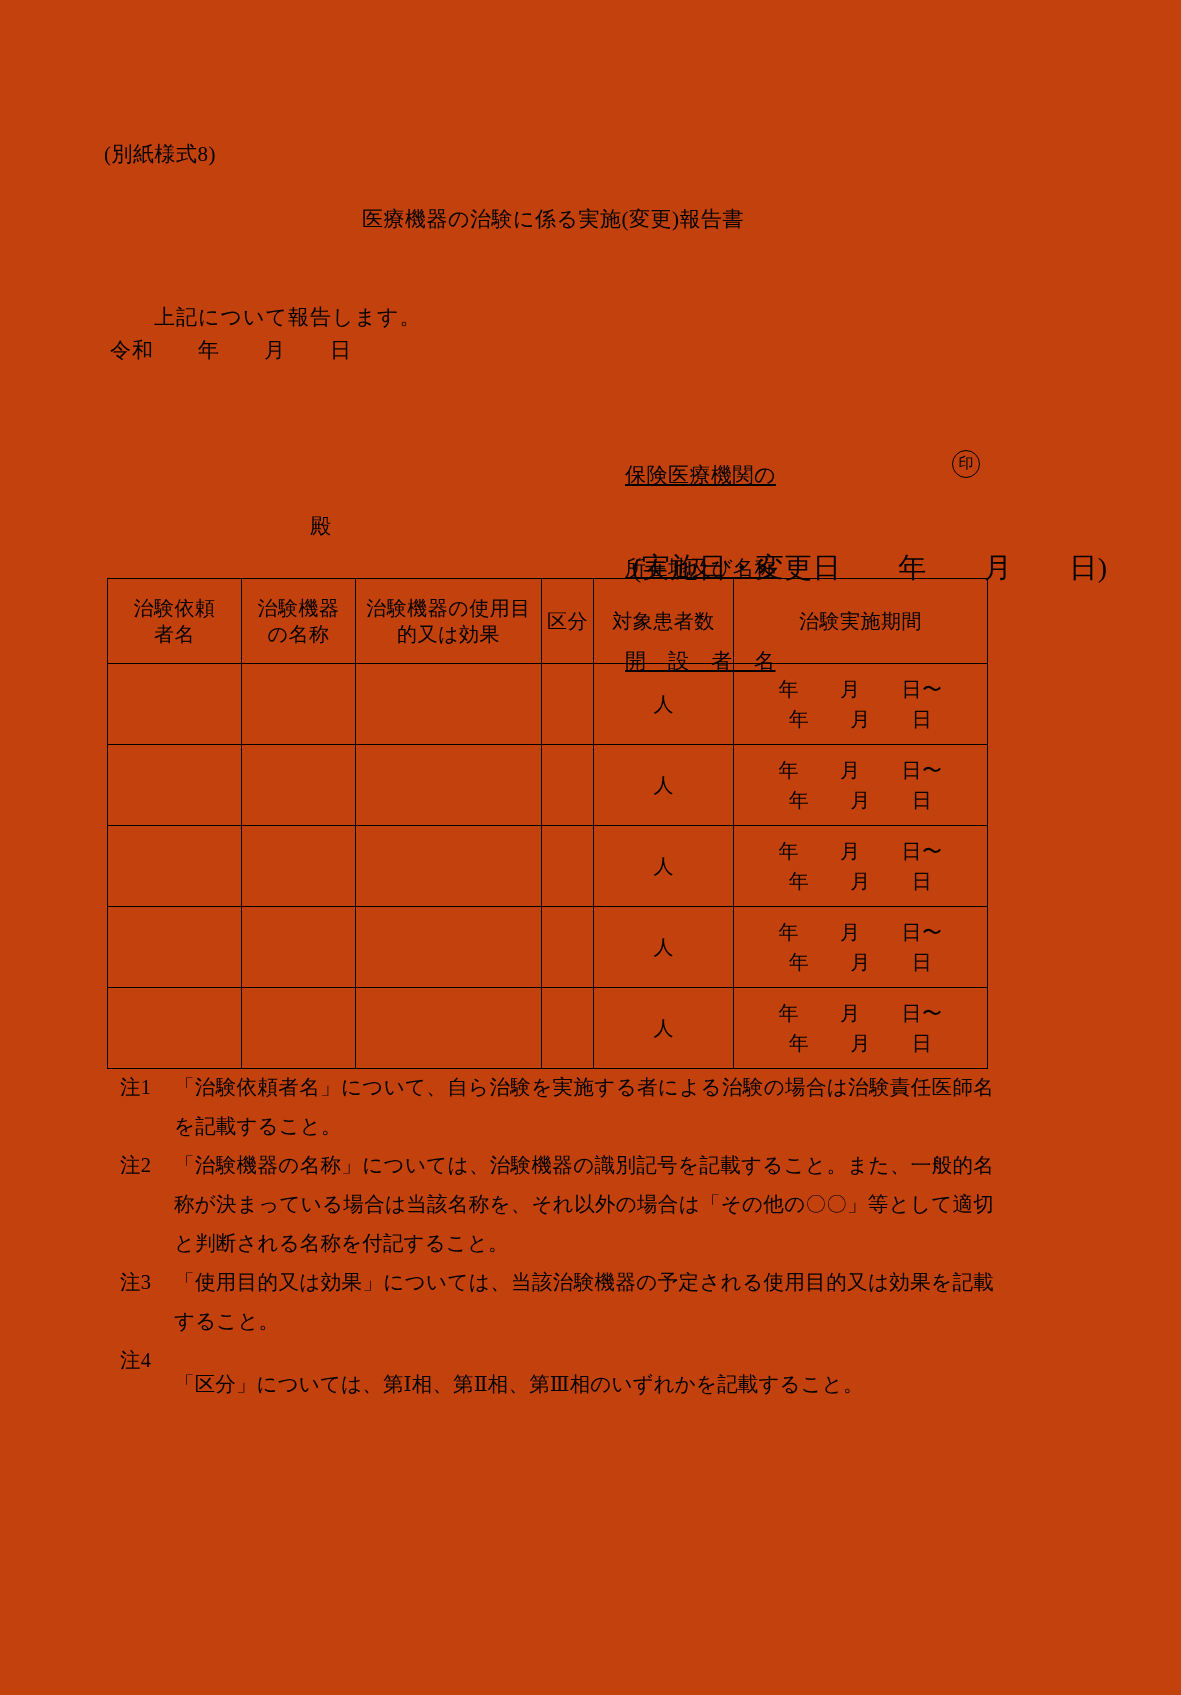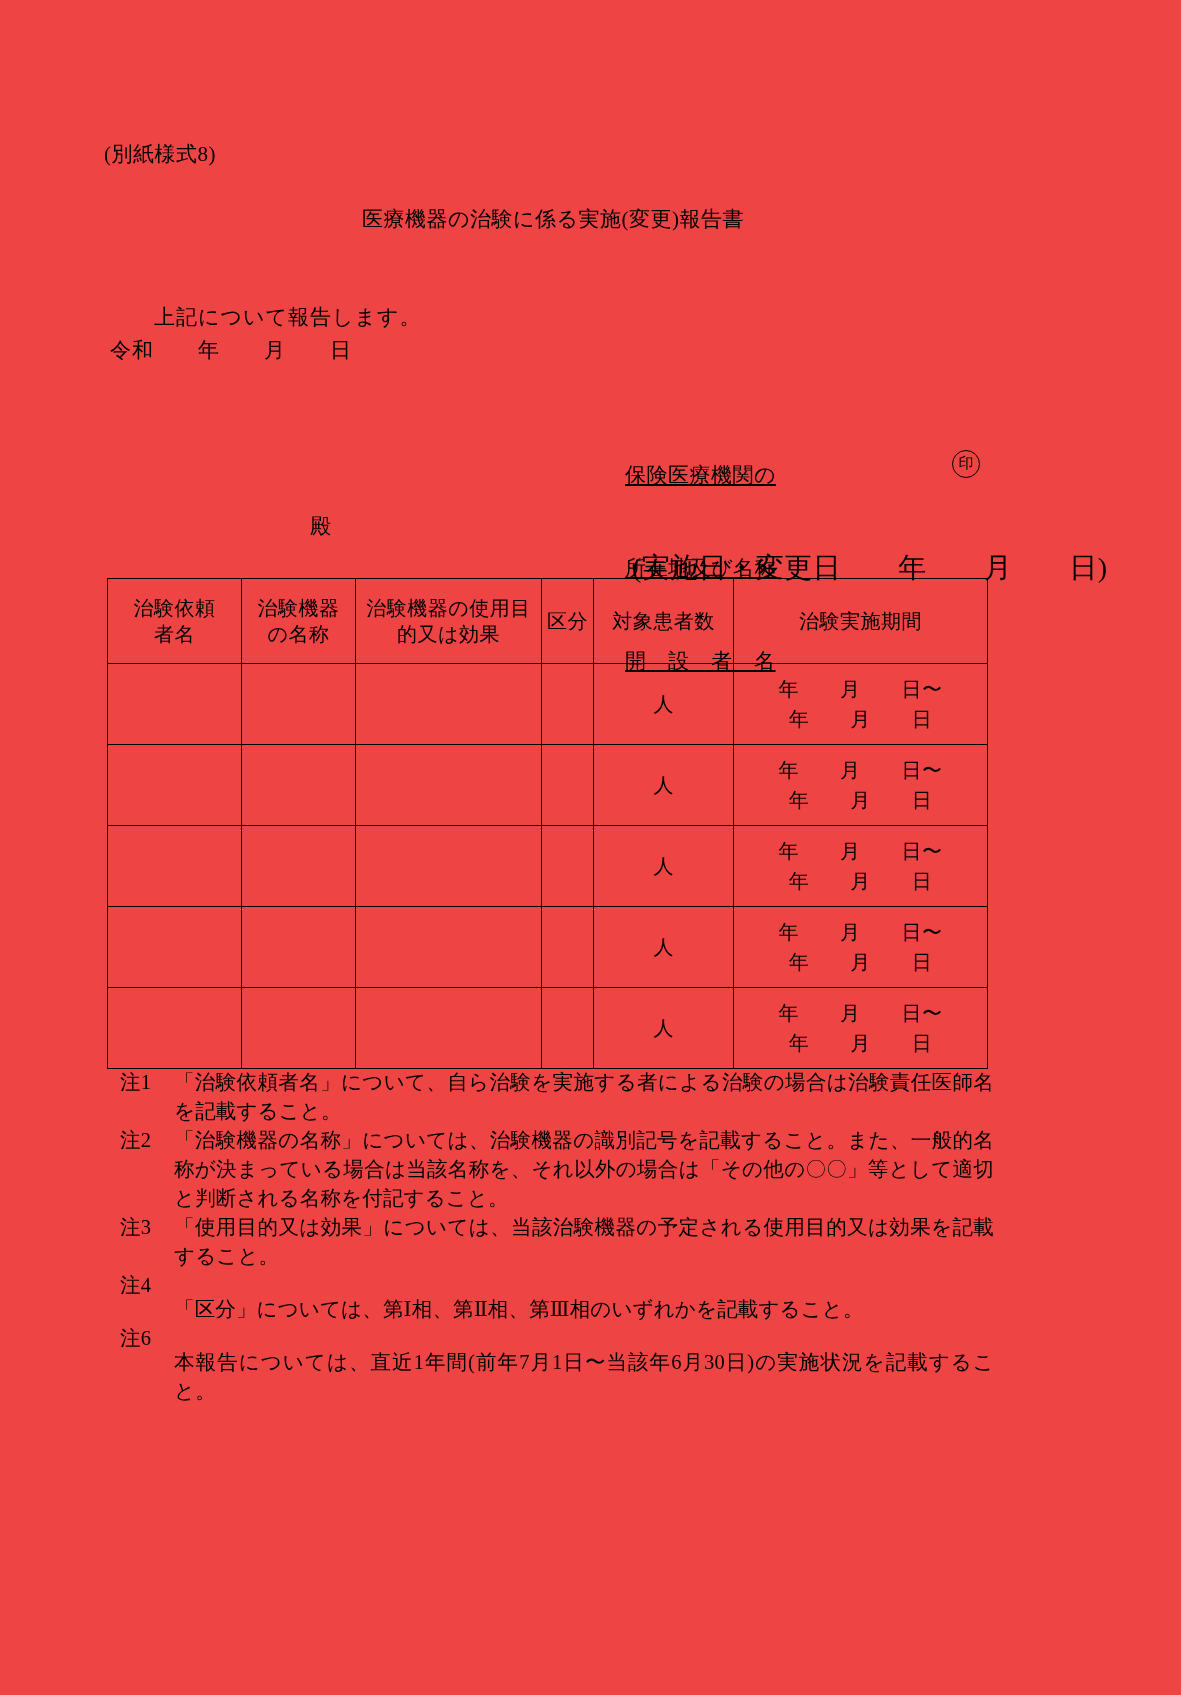--- a/index.html
+++ b/index.html
@@ -8,21 +8,21 @@
     background: #ffffff;
   }
   body {
     font-family: "Liberation Serif", "DejaVu Serif", serif;
     color: #000000;
   }
   .page {
     position: relative;
     width: 1181px;
     height: 1695px;
-    background: #ef4444;
+    background: #c2410c;
     overflow: hidden;
   }
 
   
   .abs { position: absolute; white-space: pre; }
 
   
   .form-code {
     left: 104px;
     top: 140px;
@@ -135,21 +135,21 @@
   }
   .cell-period span { display: block; white-space: pre; }
 
   
   .notes {
     position: absolute;
     left: 120px;
     top: 1068px;
     width: 890px;
     font-size: 20.5px;
-    line-height: 29px;
+    line-height: 39px;
     letter-spacing: 0.15px;
   }
   .note-row {
     display: block;
     text-indent: 0;
     margin-bottom: 0;
   }
   .note-label {
     display: inline-block;
     width: 54px;
@@ -279,18 +279,15 @@
     </div>
     <div class="note-row">
       <span class="note-label">注2</span><span class="note-body">「治験機器の名称」については、治験機器の識別記号を記載すること。また、一般的名称が決まっている場合は当該名称を、それ以外の場合は「その他の〇〇」等として適切と判断される名称を付記すること。</span>
     </div>
     <div class="note-row">
       <span class="note-label">注3</span><span class="note-body">「使用目的又は効果」については、当該治験機器の予定される使用目的又は効果を記載すること。</span>
     </div>
     <div class="note-row">
       <span class="note-label">注4</span><span class="note-body note-body-single">「区分」については、第Ⅰ相、第Ⅱ相、第Ⅲ相のいずれかを記載すること。</span>
     </div>
-    <div class="note-row">
-      <span class="note-label">注6</span><span class="note-body note-body-single">本報告については、直近1年間(前年7月1日〜当該年6月30日)の実施状況を記載すること。</span>
-    </div>
   </div>
 
 </div>
 
 </body></html>

